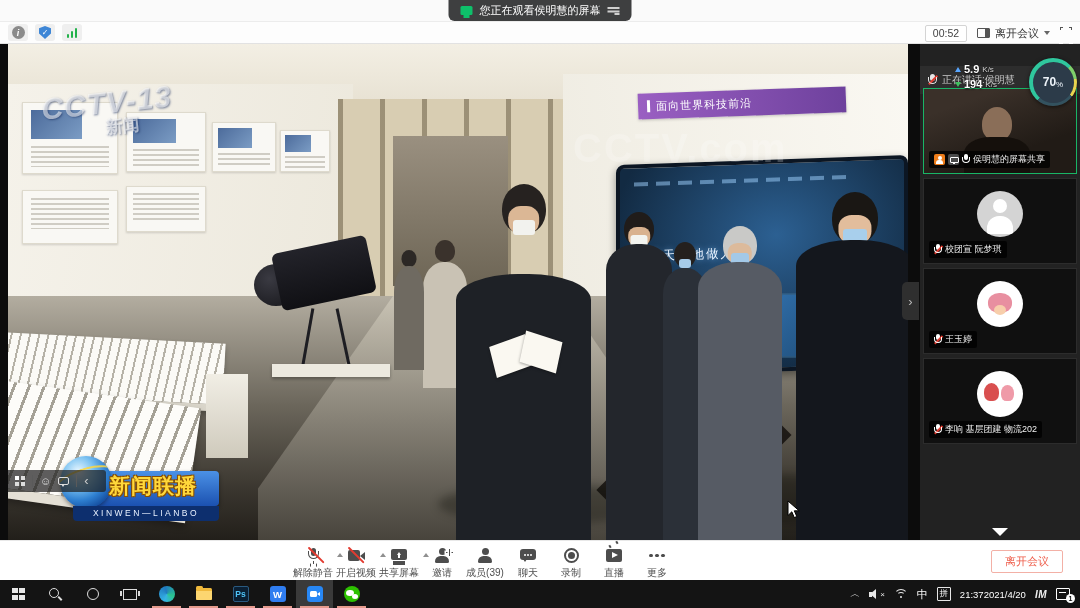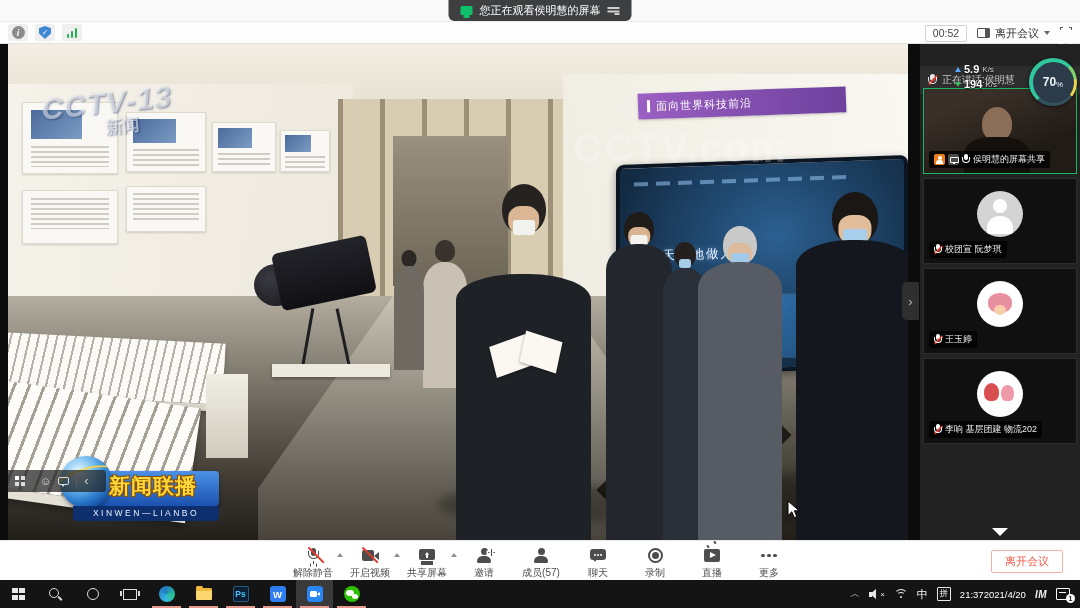--- a/index.html
+++ b/index.html
@@ -180,21 +180,21 @@
   .av-baby::before{content:"";position:absolute;left:6px;top:2px;width:34px;height:16px;border-radius:50% 50% 0 0;background:#4a372c;}
   .av-baby::after{content:"";position:absolute;left:13px;top:22px;width:4px;height:4px;border-radius:50%;background:#3a2a20;box-shadow:14px 0 0 #3a2a20;}
   .av-red{background:#fff;}
   .av-red::before{content:"";position:absolute;left:7px;top:12px;width:15px;height:18px;border-radius:50% 50% 40% 40%;background:#d94f4f;}
   .av-red::after{content:"";position:absolute;left:24px;top:14px;width:13px;height:16px;border-radius:50% 50% 40% 40%;background:#ef9aa8;}
   #more-arrow{position:absolute;left:50%;bottom:4px;transform:translateX(-50%);width:0;height:0;
        border-left:8px solid transparent;border-right:8px solid transparent;border-top:8px solid #fff;}
 
   
   #mtoolbar{position:absolute;left:0;top:540px;width:1080px;height:40px;background:#fff;border-top:1px solid #e8e8e8;}
-  #tgroup{position:absolute;left:292px;top:3px;display:flex;gap:15px;}
+  #tgroup{position:absolute;left:292px;top:3px;display:flex;gap:1px;}
   .tbtn{position:relative;display:flex;flex-direction:column;align-items:center;min-width:42px;}
   .tico{position:relative;height:19px;display:flex;align-items:center;justify-content:center;margin-top:2px;}
   .tlabel{font-size:10px;color:#4e4e4e;margin-top:1px;white-space:nowrap;}
   .tcaret{position:absolute;right:-9px;top:9px;width:0;height:0;border-left:3.5px solid transparent;border-right:3.5px solid transparent;border-bottom:4.5px solid #8f8f8f;}
   .red-slash{position:absolute;left:-3px;top:8px;width:22px;height:2.4px;background:#e23b30;transform:rotate(45deg);border-radius:1px;}
   .ic-mic{position:relative;width:11px;height:16px;}
   .ic-mic::before{content:"";position:absolute;left:3px;top:0;width:5.5px;height:8.5px;background:#4d4d4d;border-radius:3px;}
   .ic-mic::after{content:"";position:absolute;left:0.5px;top:3.5px;width:8.5px;height:7px;border:1.6px solid #4d4d4d;border-top:none;border-radius:0 0 7px 7px;}
   .ic-mic i{position:absolute;left:5px;bottom:0;width:1.6px;height:3px;background:#4d4d4d;box-shadow:-3px 2.6px 0 #4d4d4d,3px 2.6px 0 #4d4d4d;}
   .ic-cam{position:relative;width:17px;height:11px;}
@@ -571,21 +571,21 @@
         <div class="tico">
             <span class="ic-person"></span>
             <span class="plus"></span>
           </div>
         <div class="tlabel">邀请</div>
       </div>
       <div class="tbtn">
         <div class="tico">
             <span class="ic-person"></span>
           </div>
-        <div class="tlabel">成员(57)</div>
+        <div class="tlabel">成员(39)</div>
       </div>
       <div class="tbtn">
         <div class="tico">
             <span class="ic-chat">
               <i></i>
             </span>
           </div>
         <div class="tlabel">聊天</div>
       </div>
       <div class="tbtn">

